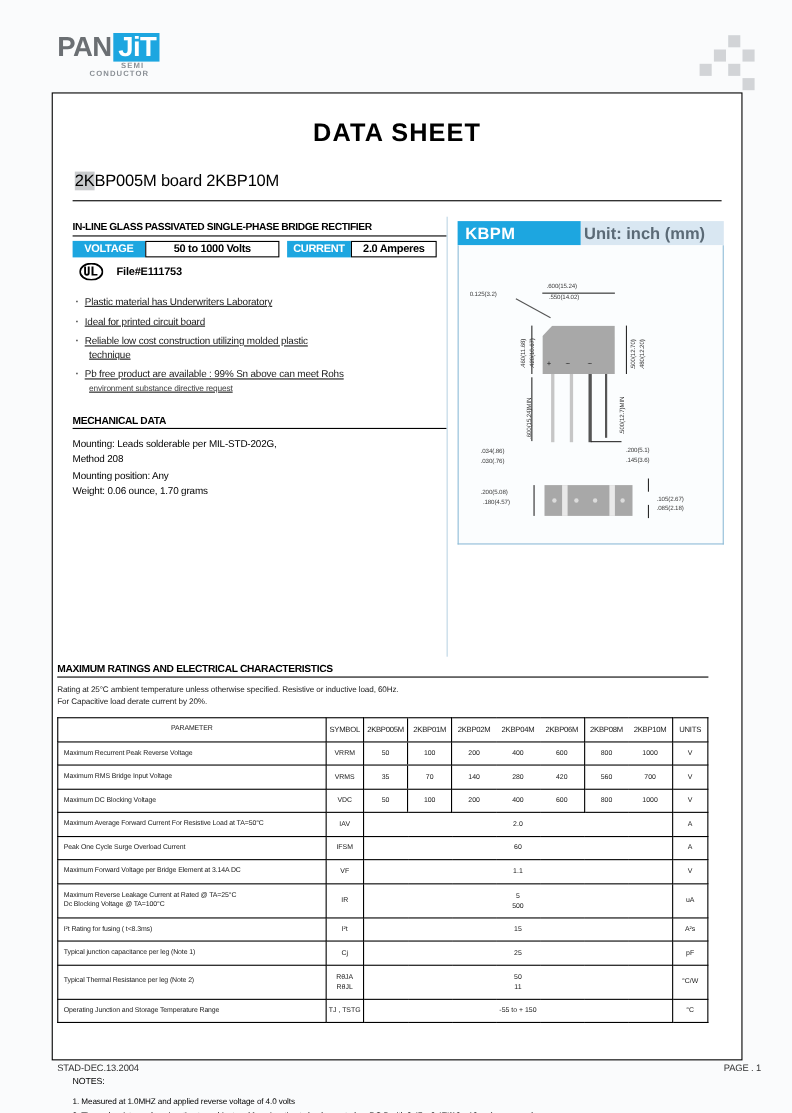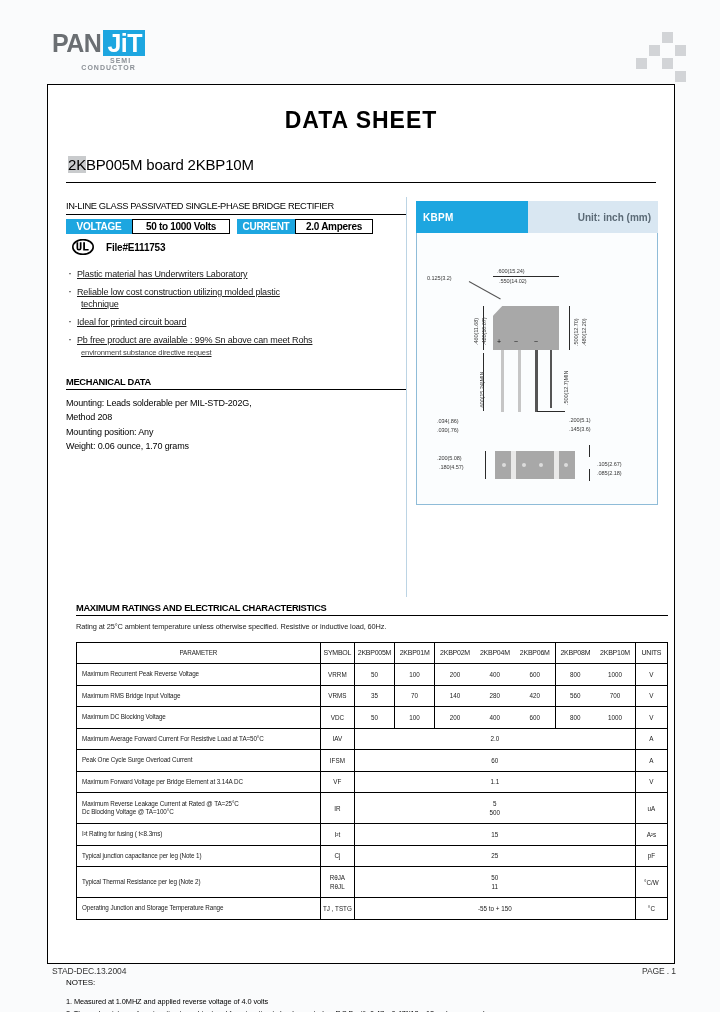--- a/index.html
+++ b/index.html
@@ -52,34 +52,34 @@
     margin: 22px 0 0 20px; font-size: 15px; letter-spacing: -0.2px;
   }
   .partnum .hl { background: #c9cbcd; }
   .rule { margin: 9px 18px 0 18px; border-top: 1.2px solid #000; }
 
   
   .content { position: relative; }
   .leftcol { position: absolute; left: 18px; top: 18px; width: 340px; }
 
   .headline {
-    font-size: 9.3px; font-weight: normal; letter-spacing: -0.35px;
+    font-size: 9.3px; font-weight: bold; letter-spacing: -0.35px;
     padding-bottom: 3px; border-bottom: 1.2px solid #000; white-space: nowrap;
   }
 
   .vcbar { display: flex; margin-top: 4px; height: 15px; font-size: 10px; font-weight: bold; }
   .vcbar .lbl {
     background: #1da6e0; color: #fff; display: flex; align-items: center;
     justify-content: center; letter-spacing: -0.3px;
   }
   .vcbar .val {
     border: 1.1px solid #000; display: flex; align-items: center;
     justify-content: center; letter-spacing: -0.3px; background: #fff;
   }
-  .w-volt { width: 66px; } .w-voltv { width: 98px; }
+  .w-volt { width: 66px; } .w-voltv { width: 122px; }
   .w-curr { width: 58px; margin-left: 7px; } .w-currv { width: 78px; }
 
   .ulrow { display: flex; align-items: center; margin-top: 5px; }
   .ul-mark {
     width: 22px; height: 16px; position: relative; margin-left: 6px;
   }
   .ul-mark svg { display: block; }
   .ul-file { font-size: 10px; font-weight: bold; margin-left: 12px; letter-spacing: -0.2px; }
 
   .sect-title {
@@ -95,40 +95,40 @@
 
   .mech-box { margin-top: 18px; }
   .mech-lines { margin-top: 6px; font-size: 9px; line-height: 14.5px; letter-spacing: -0.15px; }
 
   .left-vline {
     position: absolute; left: 358px; top: 14px; width: 1px; height: 400px; background: #bcd4e4;
   }
 
   
   .rightcol { position: absolute; left: 368px; top: 18px; width: 242px; }
-  .pkg-head { display: flex; height: 32px; font-size: 10px; }
+  .pkg-head { display: flex; height: 22px; font-size: 15px; }
   .pkg-name {
     background: #1da6e0; color: #fff; font-weight: bold; width: 112px;
     display: flex; align-items: center; padding-left: 7px; letter-spacing: 0.3px;
   }
   .pkg-unit {
     background: #d9e7f2; color: #5b6a76; flex: 1; display: flex;
-    align-items: center; justify-content: flex-end; padding-right: 7px; font-weight: bold;
+    align-items: center; justify-content: flex-end; padding-right: 17px; font-weight: bold;
   }
   .pkg-body {
     border: 1.1px solid #8fbcd8; border-top: none; height: 272px;
     background: #fbfdfe; position: relative;
   }
   .dim { position: absolute; font-size: 5.6px; color: #3a3a3a; white-space: nowrap; line-height: 7.5px; letter-spacing: -0.1px; }
   .dim-v { transform-origin: left top; }
   .ln { position: absolute; background: #2a2a2a; }
   .pkgshape { position: absolute; background: #a8a8a8; }
 
   
-  .tablearea { position: absolute; left: 28px; top: 420px; width: 592px; }
+  .tablearea { position: absolute; left: 4px; top: 420px; width: 592px; }
   .tbl-title {
     font-size: 9.3px; font-weight: bold; letter-spacing: -0.3px;
     padding-bottom: 2px; border-bottom: 1.2px solid #000;
   }
   .tbl-note { font-size: 7.4px; margin-top: 6px; line-height: 10.5px; color: #222; letter-spacing: -0.1px; }
 
   table.spec { border-collapse: collapse; width: 592px; margin-top: 9px; font-size: 6.3px; }
   table.spec td, table.spec th { border: 0.9px solid #000; color: #1a1a1a; font-weight: normal; }
   table.spec .param { text-align: left; padding: 6px 5px; width: 243px; letter-spacing: -0.1px; line-height: 8.5px; }
   table.spec .sym { text-align: center; width: 34px; padding: 6px 1px; }
@@ -140,21 +140,21 @@
   .nb-r { border-right: none !important; }
   .twoline { line-height: 9px; }
 
   .notes { position: absolute; left: 18px; top: 795px; width: 592px; }
   .notes-t { font-size: 8px; letter-spacing: -0.1px; }
   .notes-l { margin-top: 9px; font-size: 7.4px; line-height: 12px; letter-spacing: -0.1px; }
 
   
   .footer { position: absolute; left: 0; top: 966px; width: 720px; font-size: 8.5px; color: #333; }
   .f-left { position: absolute; left: 52px; letter-spacing: -0.1px; }
-  .f-right { position: absolute; right: 44px; letter-spacing: -0.1px; }
+  .f-right { position: absolute; right: 28px; letter-spacing: -0.1px; }
 </style>
 </head>
 <body>
 
 <div class="header">
   <div class="logo">
     <div class="logo-row">
       <span class="logo-pan">PAN</span>
       <span class="logo-jit">JiT</span>
     </div>
@@ -202,25 +202,25 @@
         </div>
         <div class="ul-file">File#E111753</div>
       </div>
 
       <div class="features-box">
         <ul class="feat-list">
           <li>
             <span>Plastic material has Underwriters Laboratory</span>
           </li>
           <li>
+            <span>Ideal for printed circuit board</span>
+          </li>
+          <li>
             <span>Reliable low cost construction utilizing molded plastic</span>
             <span class="feat-sub">technique</span>
-          </li>
-          <li>
-            <span>Ideal for printed circuit board</span>
           </li>
           <li>
             <span>Pb free product are available : 99% Sn above  can meet Rohs</span>
             <span class="feat-small">environment substance directive request</span>
           </li>
         </ul>
       </div>
 
       <div class="mech-box">
         <div class="sect-title">MECHANICAL DATA</div>
@@ -295,20 +295,21 @@
         <div class="ln" style="left:172px; top:236px; width:1px; height:12px;"></div>
         <div class="dim" style="left:180px; top:228px;">.105(2.67)</div>
         <div class="dim" style="left:180px; top:237px;">.085(2.18)</div>
       </div>
     </div>
 
     <div class="tablearea">
       <div class="tbl-title">MAXIMUM RATINGS AND ELECTRICAL CHARACTERISTICS</div>
       <div class="tbl-note">
         <div>Rating at 25°C ambient temperature unless otherwise specified. Resistive or inductive load, 60Hz.</div>
+        <div>For Capacitive load derate current by 20%.</div>
       </div>
 
       <table class="spec">
         <thead>
           <tr>
             <td class="param" style="text-align:center;">PARAMETER</td>
             <td class="sym hp">SYMBOL</td>
             <td class="v hp nb-r">2KBP005M</td>
             <td class="v hp">2KBP01M</td>
             <td class="v hp nb-l nb-r">2KBP02M</td>

